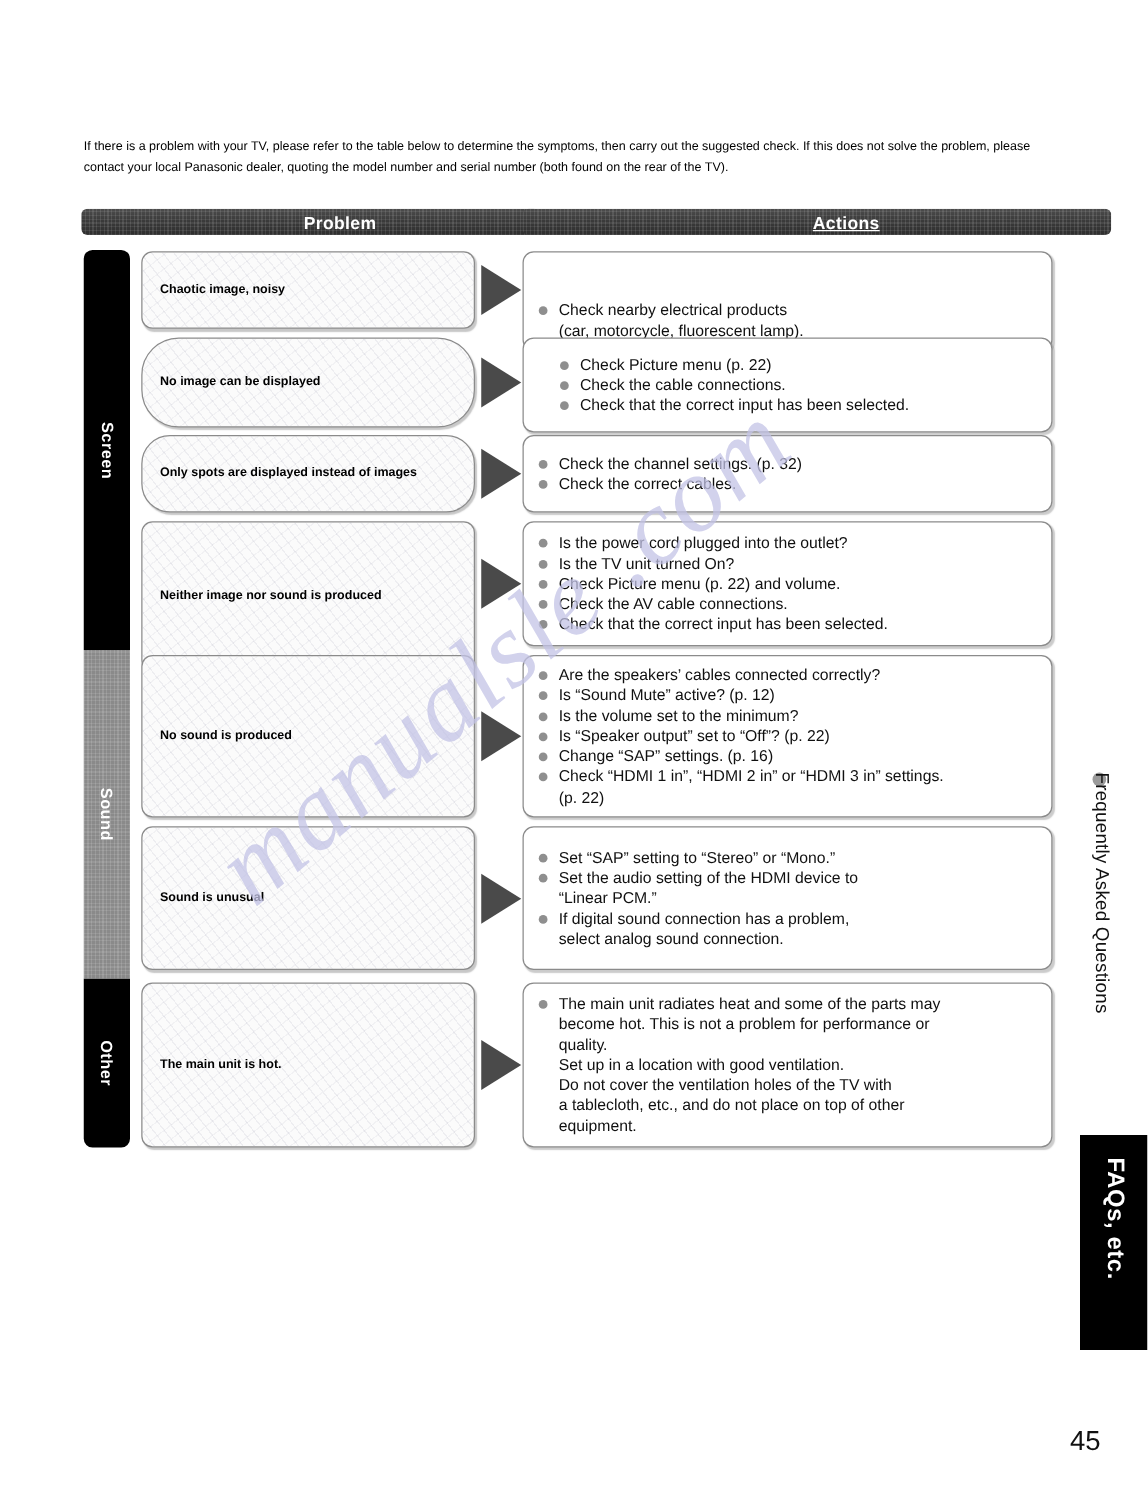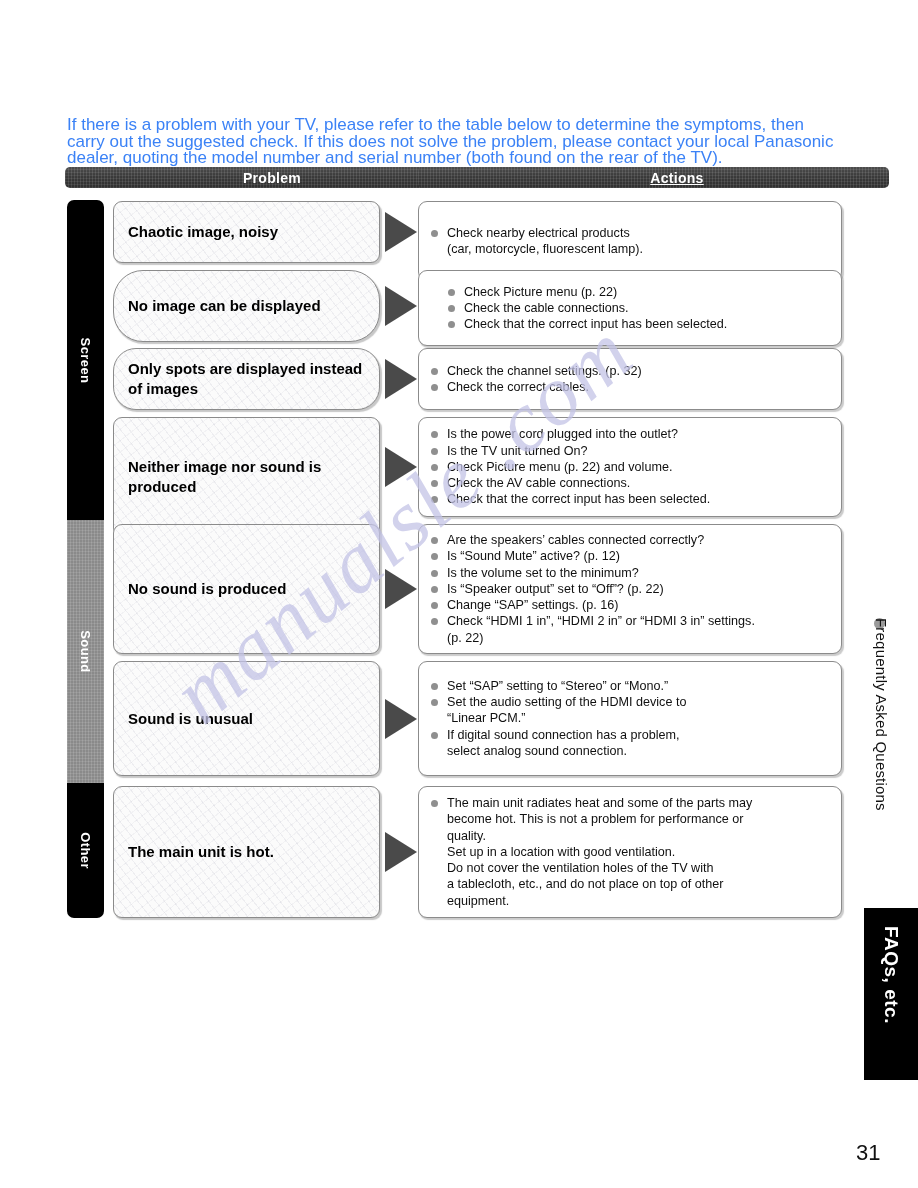--- a/index.html
+++ b/index.html
@@ -42,23 +42,23 @@
     transform-origin: 120px 40px;
     white-space: nowrap;
   }
 
   
   #intro {
     position: absolute;
     left: 67px;
     top: 100px;
     width: 772px;
-    font-size: 17px;
+    font-size: 10px;
     line-height: 16.6px;
-    color: #3b82f6;
+    color: #000000;
   }
 
   
   .hdr-bar {
     position: absolute;
     height: 21px;
     border-radius: 5px;
     background:
       repeating-linear-gradient(90deg, rgba(255,255,255,.10) 0 1px, rgba(0,0,0,0) 1px 3px),
       repeating-linear-gradient(0deg, rgba(255,255,255,.08) 0 1px, rgba(0,0,0,0) 1px 3px),
@@ -122,21 +122,21 @@
     border: 1.3px solid #8b8b8b;
     border-radius: 9px;
     background-color: #fbfbfb;
     background-image:
       repeating-linear-gradient(52deg,  rgba(120,120,150,.10) 0 1px, rgba(0,0,0,0) 1px 7px),
       repeating-linear-gradient(-38deg, rgba(120,120,150,.07) 0 1px, rgba(0,0,0,0) 1px 9px);
     box-shadow: 1.5px 2px 1px rgba(130,130,130,.45);
     display: flex;
     align-items: center;
     padding: 0 14px;
-    font-size: 15px;
+    font-size: 10px;
     font-weight: bold;
     line-height: 20px;
     color: #000;
   }
 
   .arrow {
     position: absolute;
     left: 272px;
     width: 0;
     height: 0;
@@ -271,21 +271,21 @@
 <div class="cat-band cat-other">
   <span>Other</span>
 </div>
 
 <div id="rows-container">
     <div class="row" style="top: 201px; height: 62px;">
       <div class="problem-box" style="height: 62px;">
         <span>Chaotic image, noisy</span>
       </div>
       <div class="arrow" style="top: 11px;"></div>
-      <div class="action-box" style="height: 80px;">
+      <div class="action-box" style="height: 80px; justify-content: flex-end;">
         <ul>
           <li><span class="dot"></span><span>Check nearby electrical products
 (car, motorcycle, fluorescent lamp).</span></li>
         </ul>
       </div>
     </div>
     <div class="row" style="top: 270px; height: 72px;">
       <div class="problem-box" style="height: 72px; border-radius: 30px;">
         <span>No image can be displayed</span>
       </div>
@@ -378,13 +378,13 @@
 
 <div id="faq-side">
   <span class="sidedot"></span>
   <span class="vtext">Frequently Asked Questions</span>
 </div>
 
 <div id="faq-tab">
   <span class="vtext">FAQs, etc.</span>
 </div>
 
-<div id="page-number">31</div>
+<div id="page-number">45</div>
 
 </body></html>

